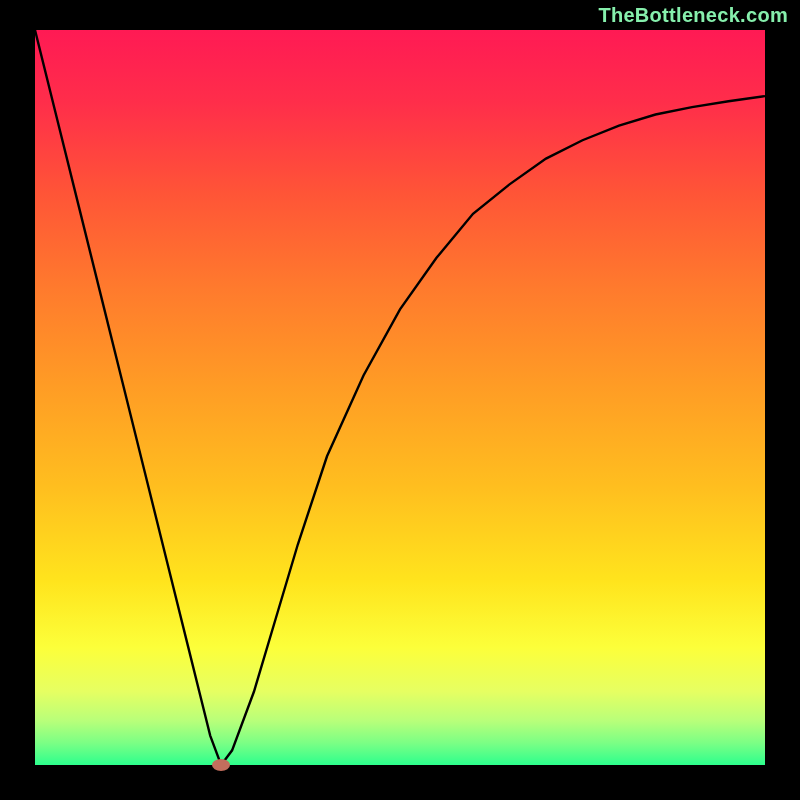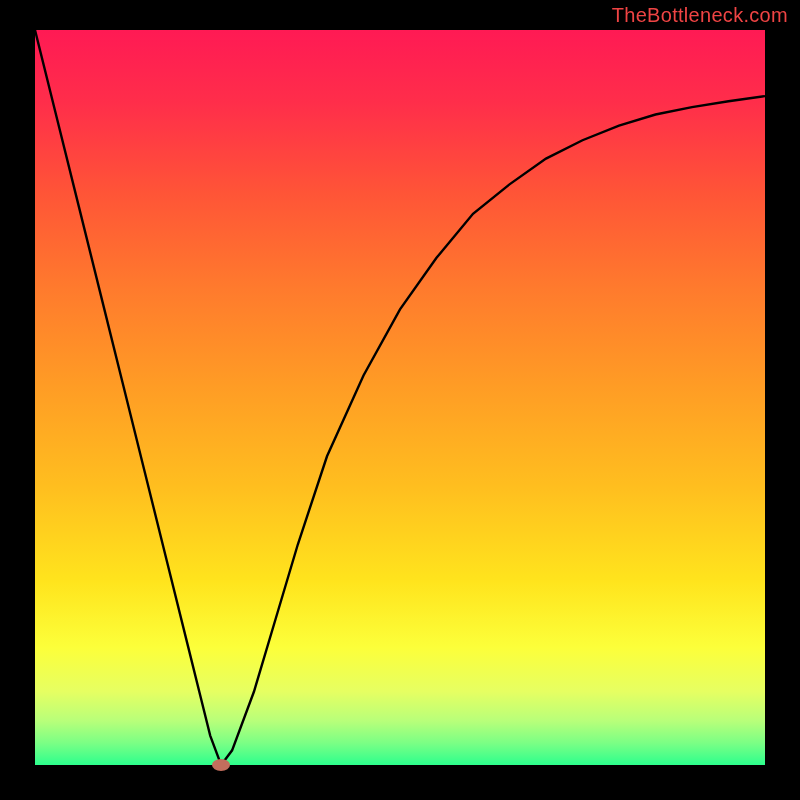--- a/index.html
+++ b/index.html
@@ -14,23 +14,23 @@
   .frame {
     position: relative;
     width: 800px;
     height: 800px;
     background: #000;
   }
   .watermark {
     position: absolute;
     top: 4px;
     right: 12px;
-    color: #ef4444;
+    color: #86efac;
     font-size: 20px;
-    font-weight: normal;
+    font-weight: bold;
     letter-spacing: 0.3px;
     z-index: 5;
     text-align: right;
   }
   .plot {
     position: absolute;
     left: 35px;
     top: 30px;
     width: 730px;
     height: 735px;

